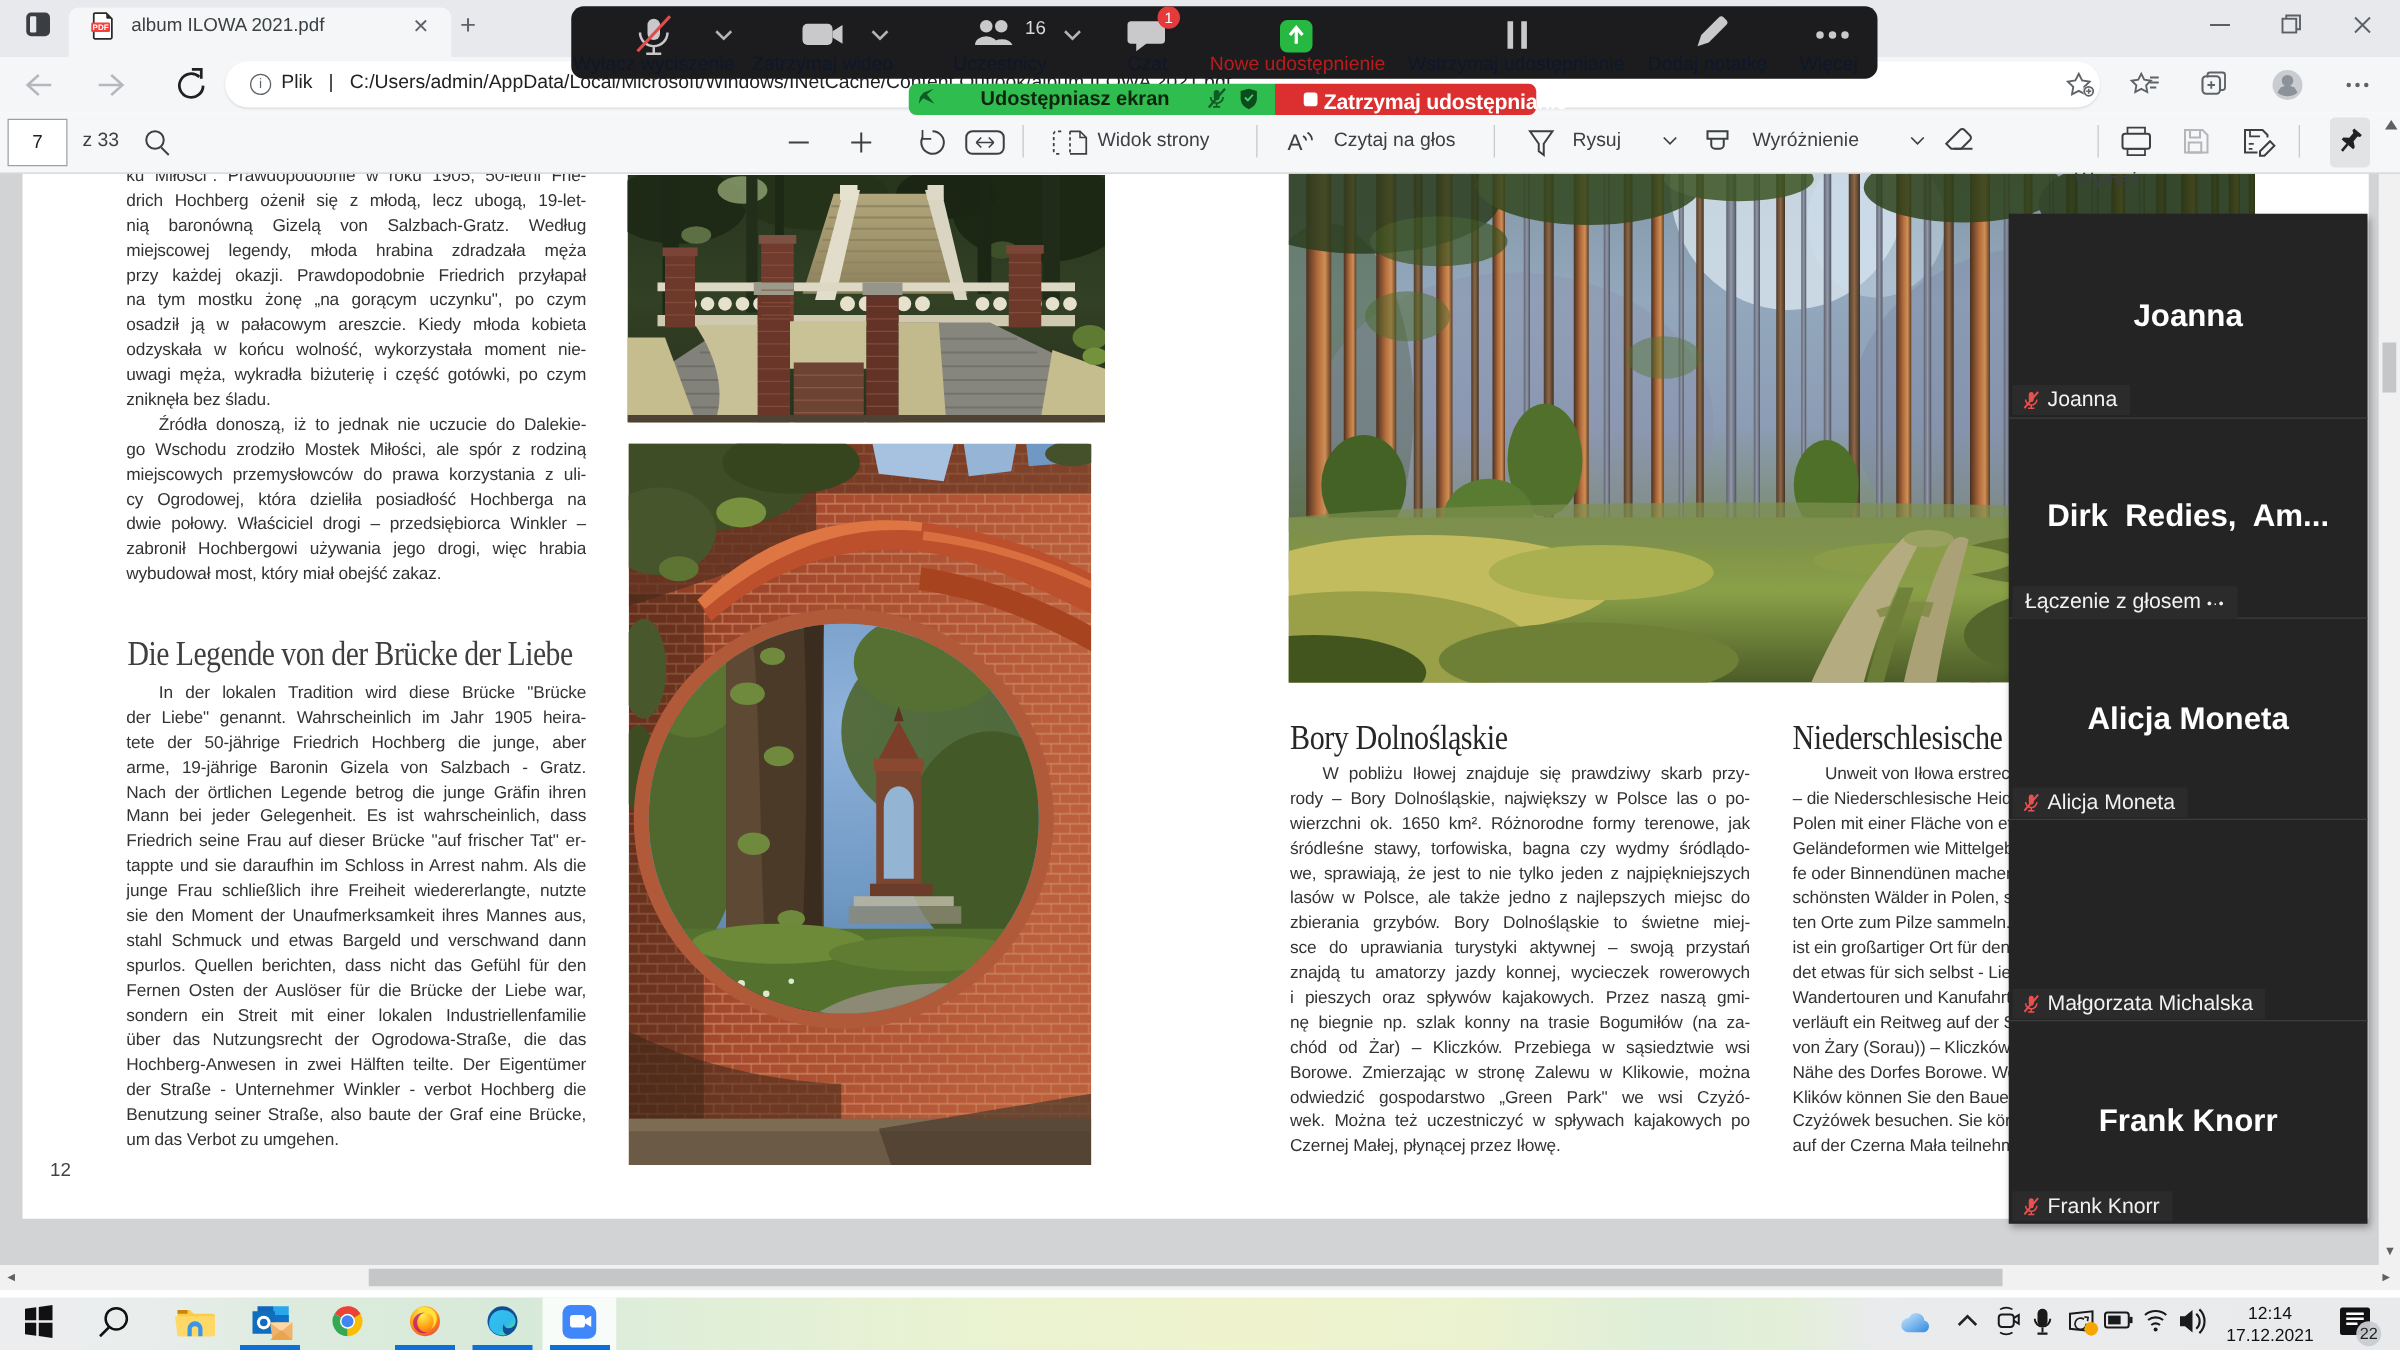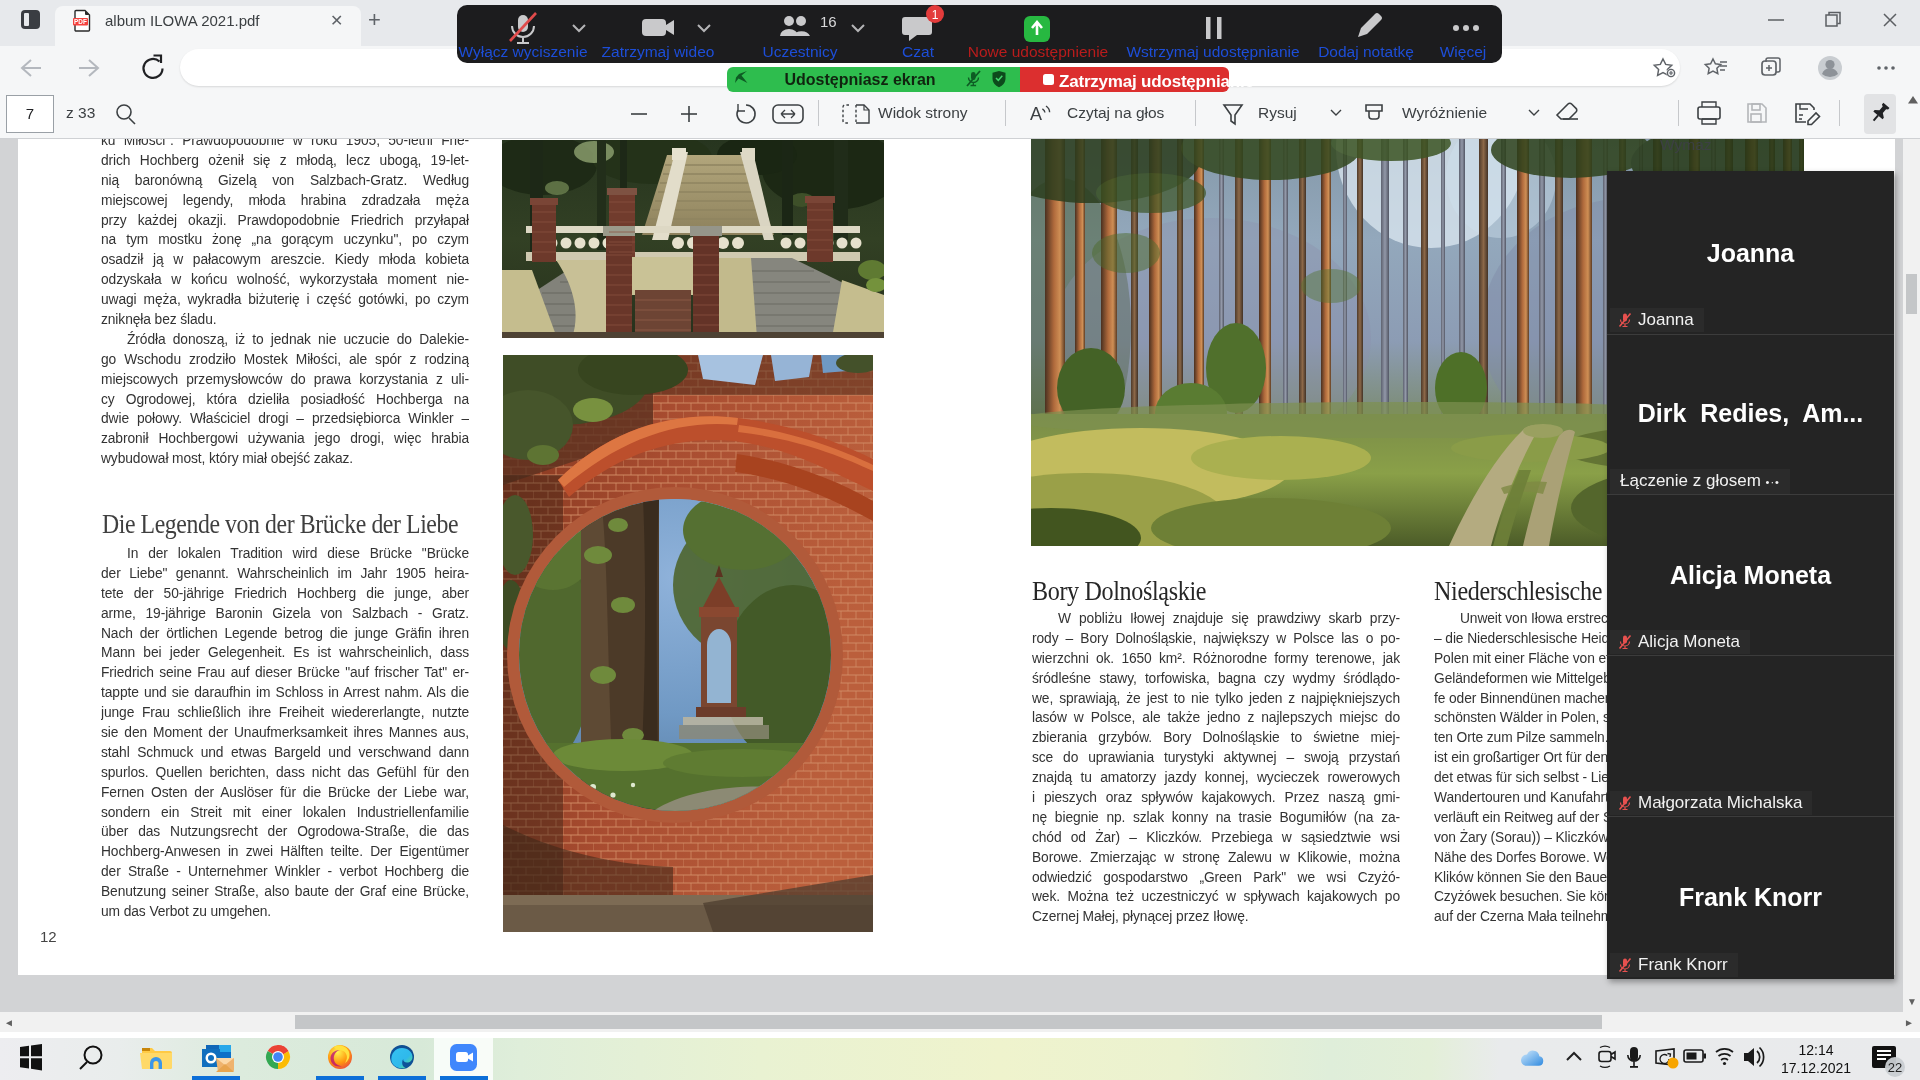--- a/index.html
+++ b/index.html
@@ -31,21 +31,21 @@
 #col4 div{text-align-last:left;}
 .serifh{font-family:"Liberation Serif",serif;color:#3f3f3f;}
 
 #vsb{left:1903px;top:138px;width:17px;height:874px;background:#f1f1f1;}
 #vthumb{left:1906px;top:274px;width:11px;height:40px;background:#c4c6c8;}
 #hsb{left:0;top:1012px;width:1920px;height:20px;background:#f1f1f1;}
 #hthumb{left:295px;top:1015px;width:1307px;height:14px;background:#c4c6c8;}
 .sbarrow{color:#606060;font-size:10px;}
 
 #zoomtb{left:457px;top:5px;width:1045px;height:58px;background:#1c1c1e;border-radius:10px;}
-.zlabel{top:43px;font-size:15.5px;color:#1d4ed8;text-align:center;white-space:nowrap;}
+.zlabel{top:43px;font-size:15.5px;color:#0f172a;text-align:center;white-space:nowrap;}
 #greenpill{left:727px;top:67px;width:293px;height:25px;background:#2ebd4e;border-radius:6px 0 0 6px;}
 #redpill{left:1020px;top:67px;width:209px;height:25px;background:#dc2f2f;border-radius:0 6px 6px 0;}
 
 #panel{left:1607px;top:171px;width:287px;height:808px;background:#242424;box-shadow:2px 3px 6px rgba(0,0,0,0.35);}
 .ptile{position:absolute;left:0;width:287px;border-top:1px solid #3c3c3c;}
 .pname{position:absolute;width:287px;text-align:center;color:#fff;font-weight:bold;font-size:25px;white-space:nowrap;}
 .plab{position:absolute;left:3px;background:#2b2b2b;color:#f2f2f2;font-size:17px;line-height:24px;padding:0 10px 0 28px;white-space:nowrap;}
 .micmute{position:absolute;left:7px;top:4px;width:16px;height:16px;}
 
 #taskbar{left:0;top:1038px;width:1920px;height:42px;background:linear-gradient(90deg,#ededf0 0px,#e9edec 120px,#dcebdd 240px,#d7e9d8 420px,#dfeeda 520px,#e9f2d2 760px,#eff3cd 1000px,#ebf2d0 1180px,#dfeeda 1330px,#e3efd8 1430px,#e9ebec 1500px,#e9eaec 1920px);}
@@ -597,20 +597,21 @@
   </g>
   <circle cx="190" cy="22" r="12" fill="#c9cdd1"></circle>
   <circle cx="190" cy="18.5" r="4.6" fill="#8d9298"></circle>
   <path d="M182 28a8.5 8.5 0 0 1 16 0a12 12 0 0 1-16 0z" fill="#8d9298"></path>
   <g fill="#5f6368">
     <circle cx="239" cy="22" r="1.8"></circle>
         <circle cx="246" cy="22" r="1.8"></circle>
         <circle cx="253" cy="22" r="1.8"></circle>
   </g>
 </svg>
+<div class="abs" id="addrtext"><span style="border:1.5px solid #5f6368;border-radius:50%;width:15px;height:15px;display:inline-block;text-align:center;line-height:15px;font-size:11px;color:#5f6368;margin-right:8px;">i</span>Plik&nbsp;&nbsp;&nbsp;|&nbsp;&nbsp;&nbsp;C:/Users/admin/AppData/Local/Microsoft/Windows/INetCache/Content.Outlook/album ILOWA 2021.pdf</div>
 
 <div class="abs" id="pdftb"></div>
 <div class="abs" id="pagebox">7</div>
 <div class="abs tbt" style="left:66px;">z 33</div>
 <div class="abs tbt" style="left:878px;">Widok strony</div>
 <div class="abs tbt" style="left:1067px;">Czytaj na głos</div>
 <div class="abs tbt" style="left:1258px;">Rysuj</div>
 <div class="abs tbt" style="left:1402px;">Wyróżnienie</div>
 <div class="abs tbt" style="left:1660px;margin-top:32px;">Wymaż</div>
 <div class="abs tbsep" style="left:818px;"></div>

